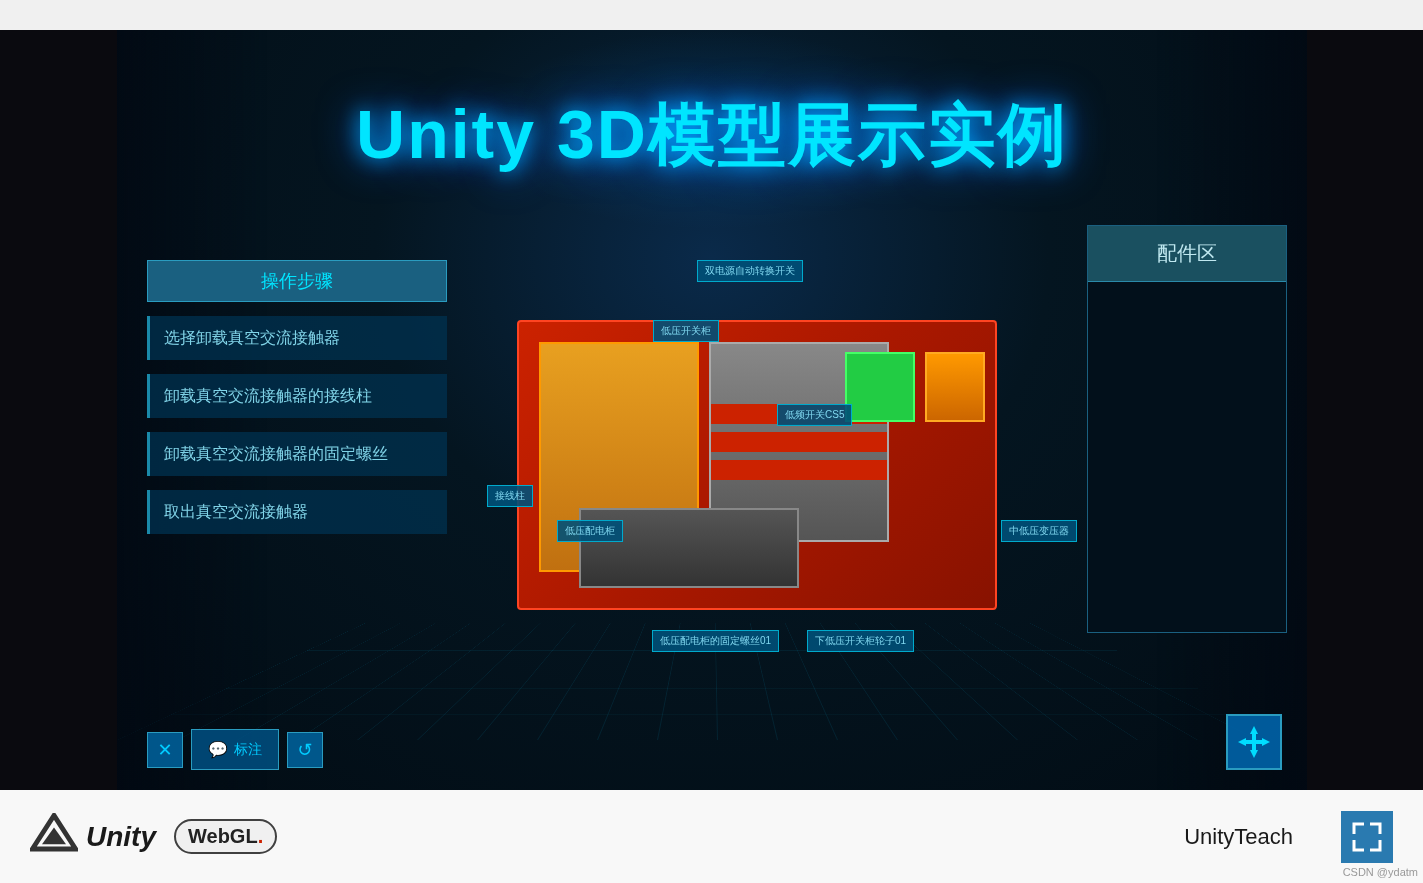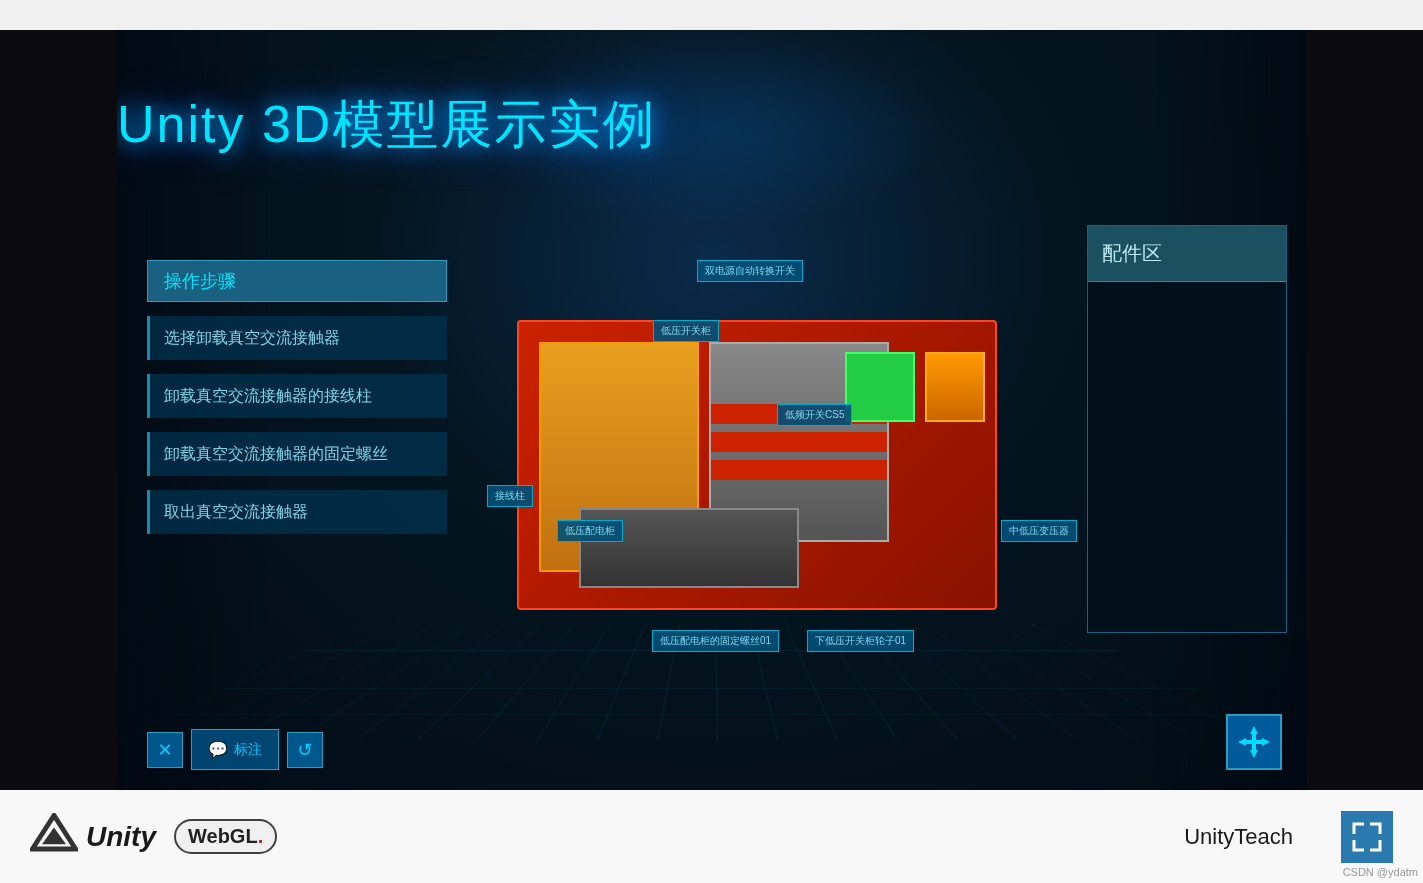--- a/index.html
+++ b/index.html
@@ -46,41 +46,41 @@
       transform-origin: bottom center;
       opacity: 0.6;
     }
 
     
     .page-title {
       position: absolute;
       top: 60px;
       left: 0;
       right: 0;
-      text-align: left;
-      font-size: 52px;
-      font-weight: normal;
+      text-align: center;
+      font-size: 68px;
+      font-weight: bold;
       color: #00e5ff;
       text-shadow: 0 0 20px #00aaff, 0 0 40px #0066ff;
       letter-spacing: 2px;
     }
 
     
     .operations-panel {
       position: absolute;
       top: 230px;
       left: 30px;
       width: 300px;
     }
 
     .operations-header {
       background: #1a6080;
       border: 1px solid #2a9cc0;
       color: #00e5ff;
-      text-align: left;
+      text-align: center;
       padding: 8px 16px;
       font-size: 18px;
       margin-bottom: 12px;
       font-family: Liberation Mono, monospace;
     }
 
     .operation-step {
       background: rgba(0, 50, 80, 0.75);
       border-left: 3px solid #1a8aaa;
       color: #80d4e8;
@@ -99,20 +99,21 @@
       right: 20px;
       width: 200px;
       min-height: 400px;
       background: rgba(5, 30, 50, 0.85);
       border: 1px solid #1a6080;
     }
 
     .parts-header {
       background: #1a5060;
       color: #c0e8f0;
+      text-align: center;
       padding: 14px;
       font-size: 20px;
       border-bottom: 1px solid #2a8aaa;
     }
 
     .parts-content {
       height: 350px;
       background: rgba(2, 15, 25, 0.9);
     }
 

